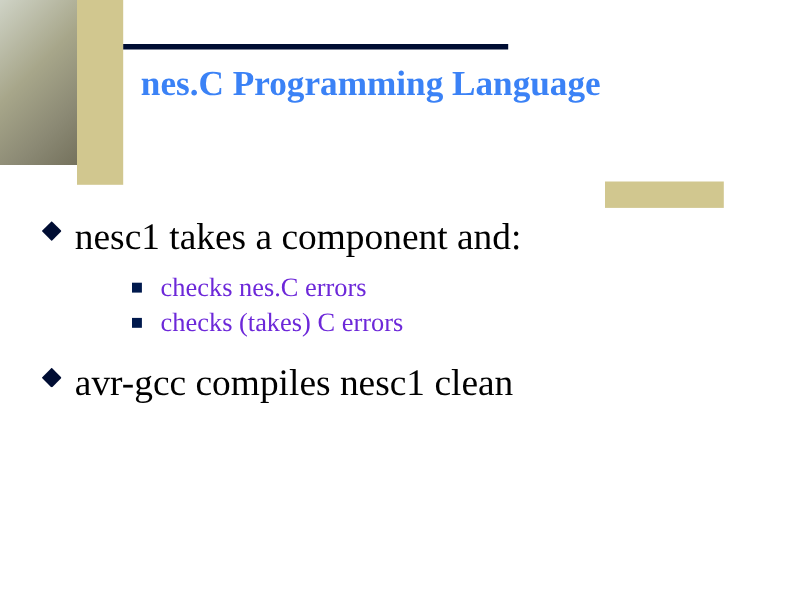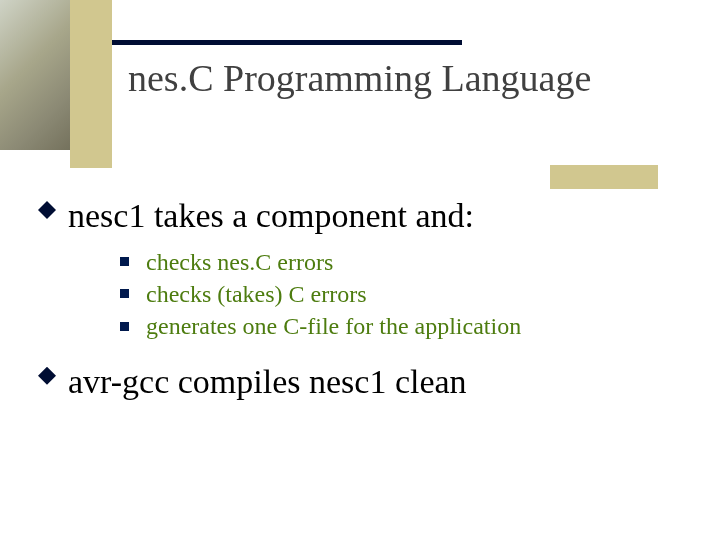--- a/index.html
+++ b/index.html
@@ -33,24 +33,24 @@
     z-index:3;
   }
   .title-area{
     position:absolute;
     left:128px;top:58px;
     right:20px;
     z-index:4;
   }
   h1.title{
     margin:0;
-    font-size:38px;
+    font-size:32px;
     line-height:1.1;
-    font-weight:400;
-    color:#404040;
+    font-weight:700;
+    color:#3b82f6;
     white-space:nowrap;
   }
   .accent-block{
     position:absolute;
     right:62px;top:165px;
     width:108px;height:24px;
     background:#d1c78f;
     z-index:2;
   }
   .content{
@@ -77,21 +77,21 @@
     clip-path:polygon(50% 0,100% 50%,50% 100%,0 50%);
   }
   .sublist{
     margin:6px 0 18px 86px;
     padding:0;
     list-style:none;
   }
   .sublist li{
     font-size:24px;
     line-height:1.35;
-    color:#4d7c0f;
+    color:#6d28d9;
     position:relative;
     padding-left:26px;
   }
   .sublist li::before{
     content:"";
     position:absolute;
     left:0;
     top:0.48em;
     width:9px;height:9px;
     background:#00194d;
@@ -110,20 +110,19 @@
 </div>
 
 <div class="content">
 
   <p class="lvl1">
     <span>nesc1 takes a component and:</span>
   </p>
   <ul class="sublist">
     <li><span>checks nes.C errors</span></li>
     <li><span>checks (takes) C errors</span></li>
-    <li><span>generates one C-file for the application</span></li>
   </ul>
 
   <p class="lvl1">
     <span>avr-gcc  compiles nesc1 clean</span>
   </p>
 
 </div>
 
 </body></html>

